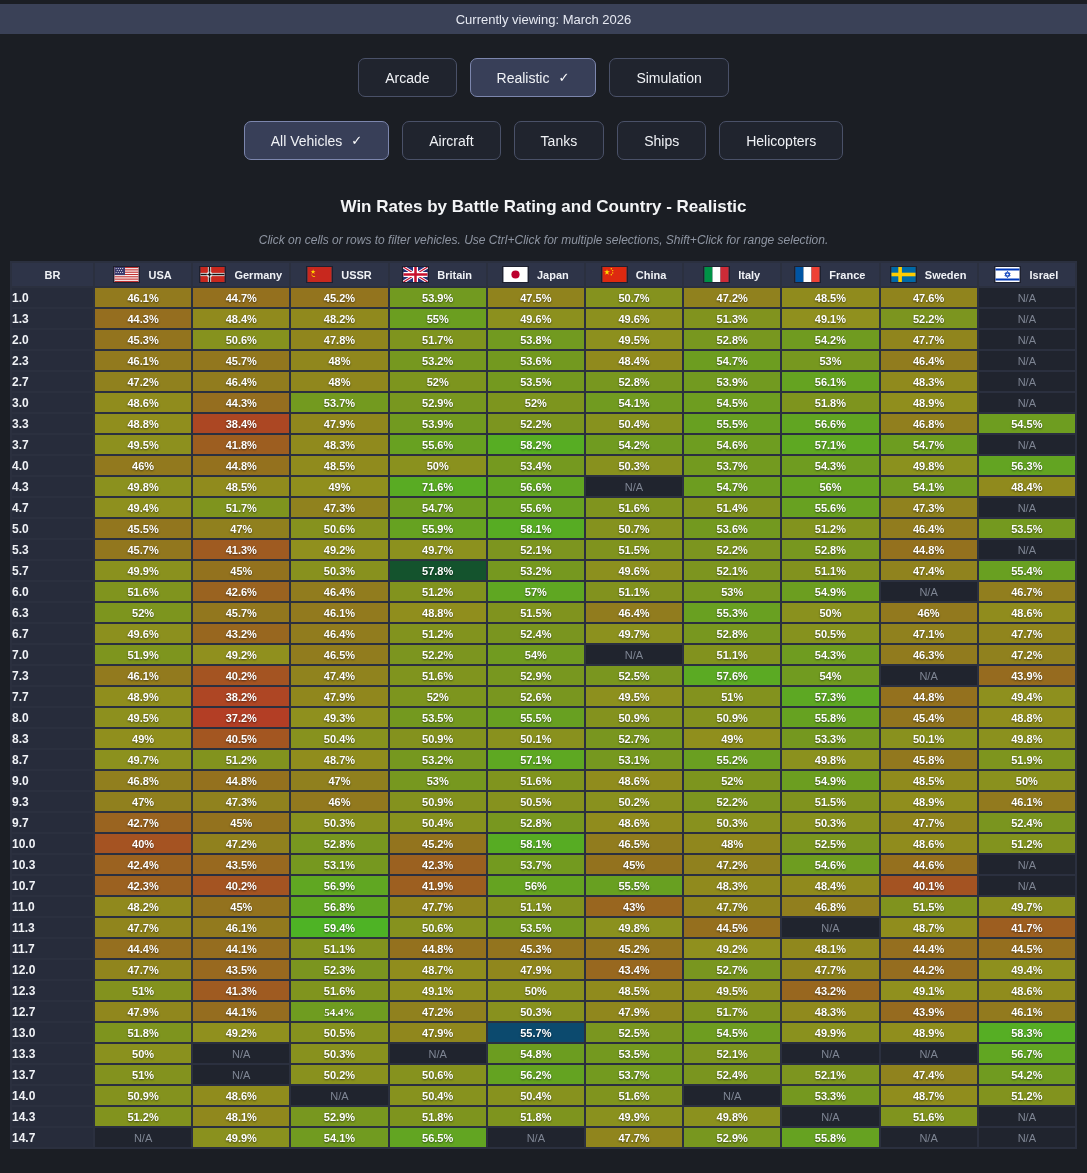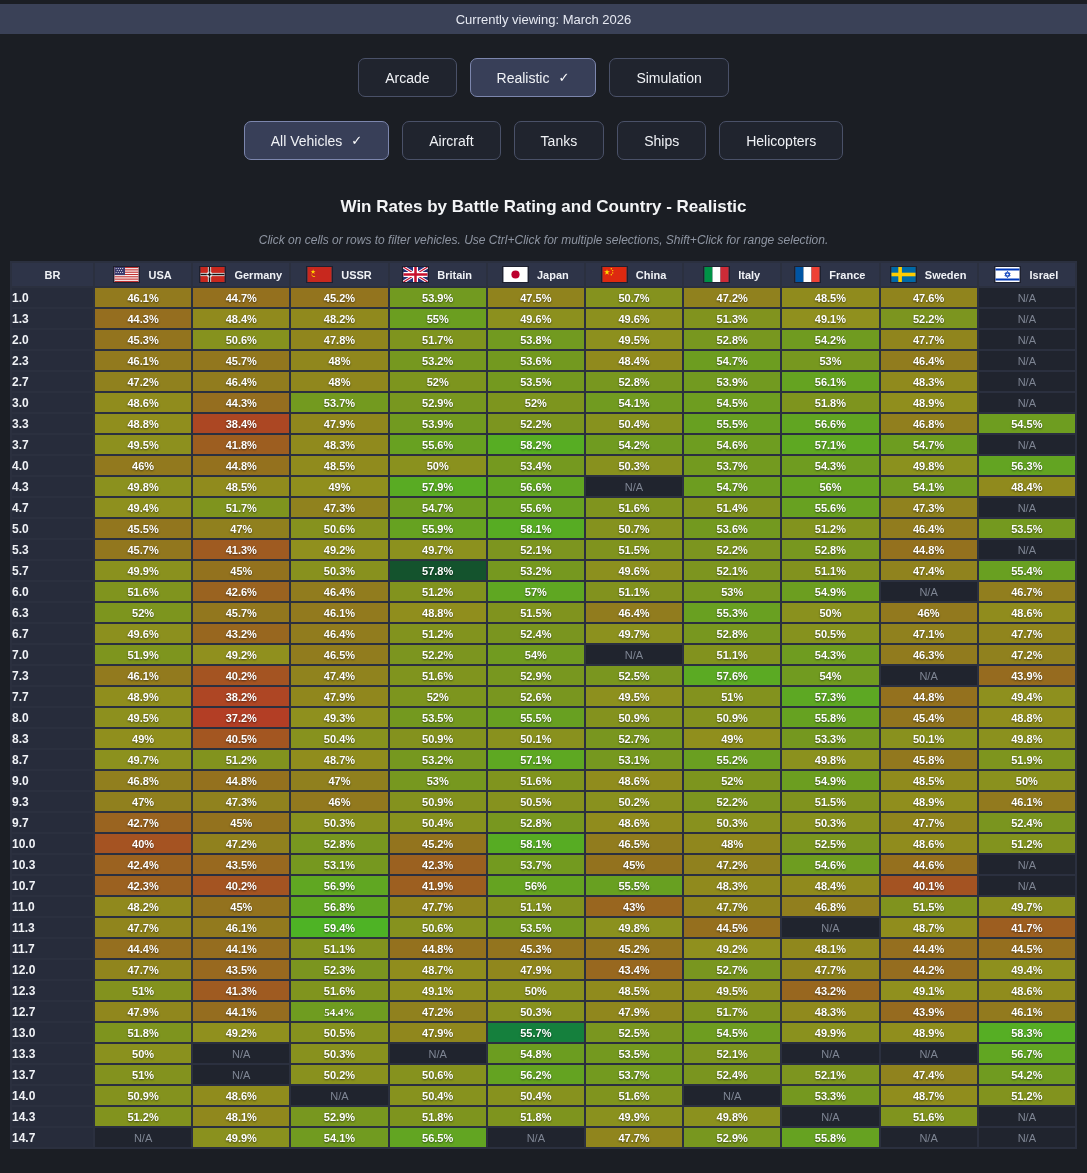--- a/index.html
+++ b/index.html
@@ -370,21 +370,21 @@
         <td class="val" style="background: rgb(115, 154, 31);">53.7%</td>
         <td class="val" style="background: rgb(111, 156, 32);">54.3%</td>
         <td class="val" style="background: rgb(139, 145, 30);">49.8%</td>
         <td class="val" style="background: rgb(99, 164, 34);">56.3%</td>
       </tr>
       <tr>
         <td class="br-cell">4.3</td>
         <td class="val" style="background: rgb(139, 145, 30);">49.8%</td>
         <td class="val" style="background: rgb(144, 139, 29);">48.5%</td>
         <td class="val" style="background: rgb(144, 143, 29);">49%</td>
-        <td class="val" style="background: rgb(89, 171, 35);">57.9%</td>
+        <td class="val" style="background: rgb(89, 171, 35);">71.6%</td>
         <td class="val" style="background: rgb(97, 165, 34);">56.6%</td>
         <td class="val na">N/A</td>
         <td class="val" style="background: rgb(109, 157, 32);">54.7%</td>
         <td class="val" style="background: rgb(101, 163, 33);">56%</td>
         <td class="val" style="background: rgb(113, 155, 32);">54.1%</td>
         <td class="val" style="background: rgb(144, 138, 29);">48.4%</td>
       </tr>
       <tr>
         <td class="br-cell">4.7</td>
         <td class="val" style="background: rgb(142, 144, 30);">49.4%</td>
@@ -709,21 +709,21 @@
         <td class="val" style="background: rgb(144, 138, 29);">48.3%</td>
         <td class="val" style="background: rgb(150, 107, 31);">43.9%</td>
         <td class="val" style="background: rgb(146, 122, 30);">46.1%</td>
       </tr>
       <tr>
         <td class="br-cell">13.0</td>
         <td class="val" style="background: rgb(126, 148, 30);">51.8%</td>
         <td class="val" style="background: rgb(144, 144, 30);">49.2%</td>
         <td class="val" style="background: rgb(134, 146, 30);">50.5%</td>
         <td class="val" style="background: rgb(144, 135, 29);">47.9%</td>
-        <td class="val" style="background: #15803d; margin-left: 28px;">55.7%</td>
+        <td class="val" style="background: #0c4a6e; margin-left: 28px;">55.7%</td>
         <td class="val" style="background: rgb(122, 150, 31);">52.5%</td>
         <td class="val" style="background: rgb(110, 157, 32);">54.5%</td>
         <td class="val" style="background: rgb(138, 145, 30);">49.9%</td>
         <td class="val" style="background: rgb(144, 142, 29);">48.9%</td>
         <td class="val" style="background: rgb(86, 174, 36);">58.3%</td>
       </tr>
       <tr>
         <td class="br-cell">13.3</td>
         <td class="val" style="background: rgb(138, 145, 30);">50%</td>
         <td class="val na">N/A</td>

